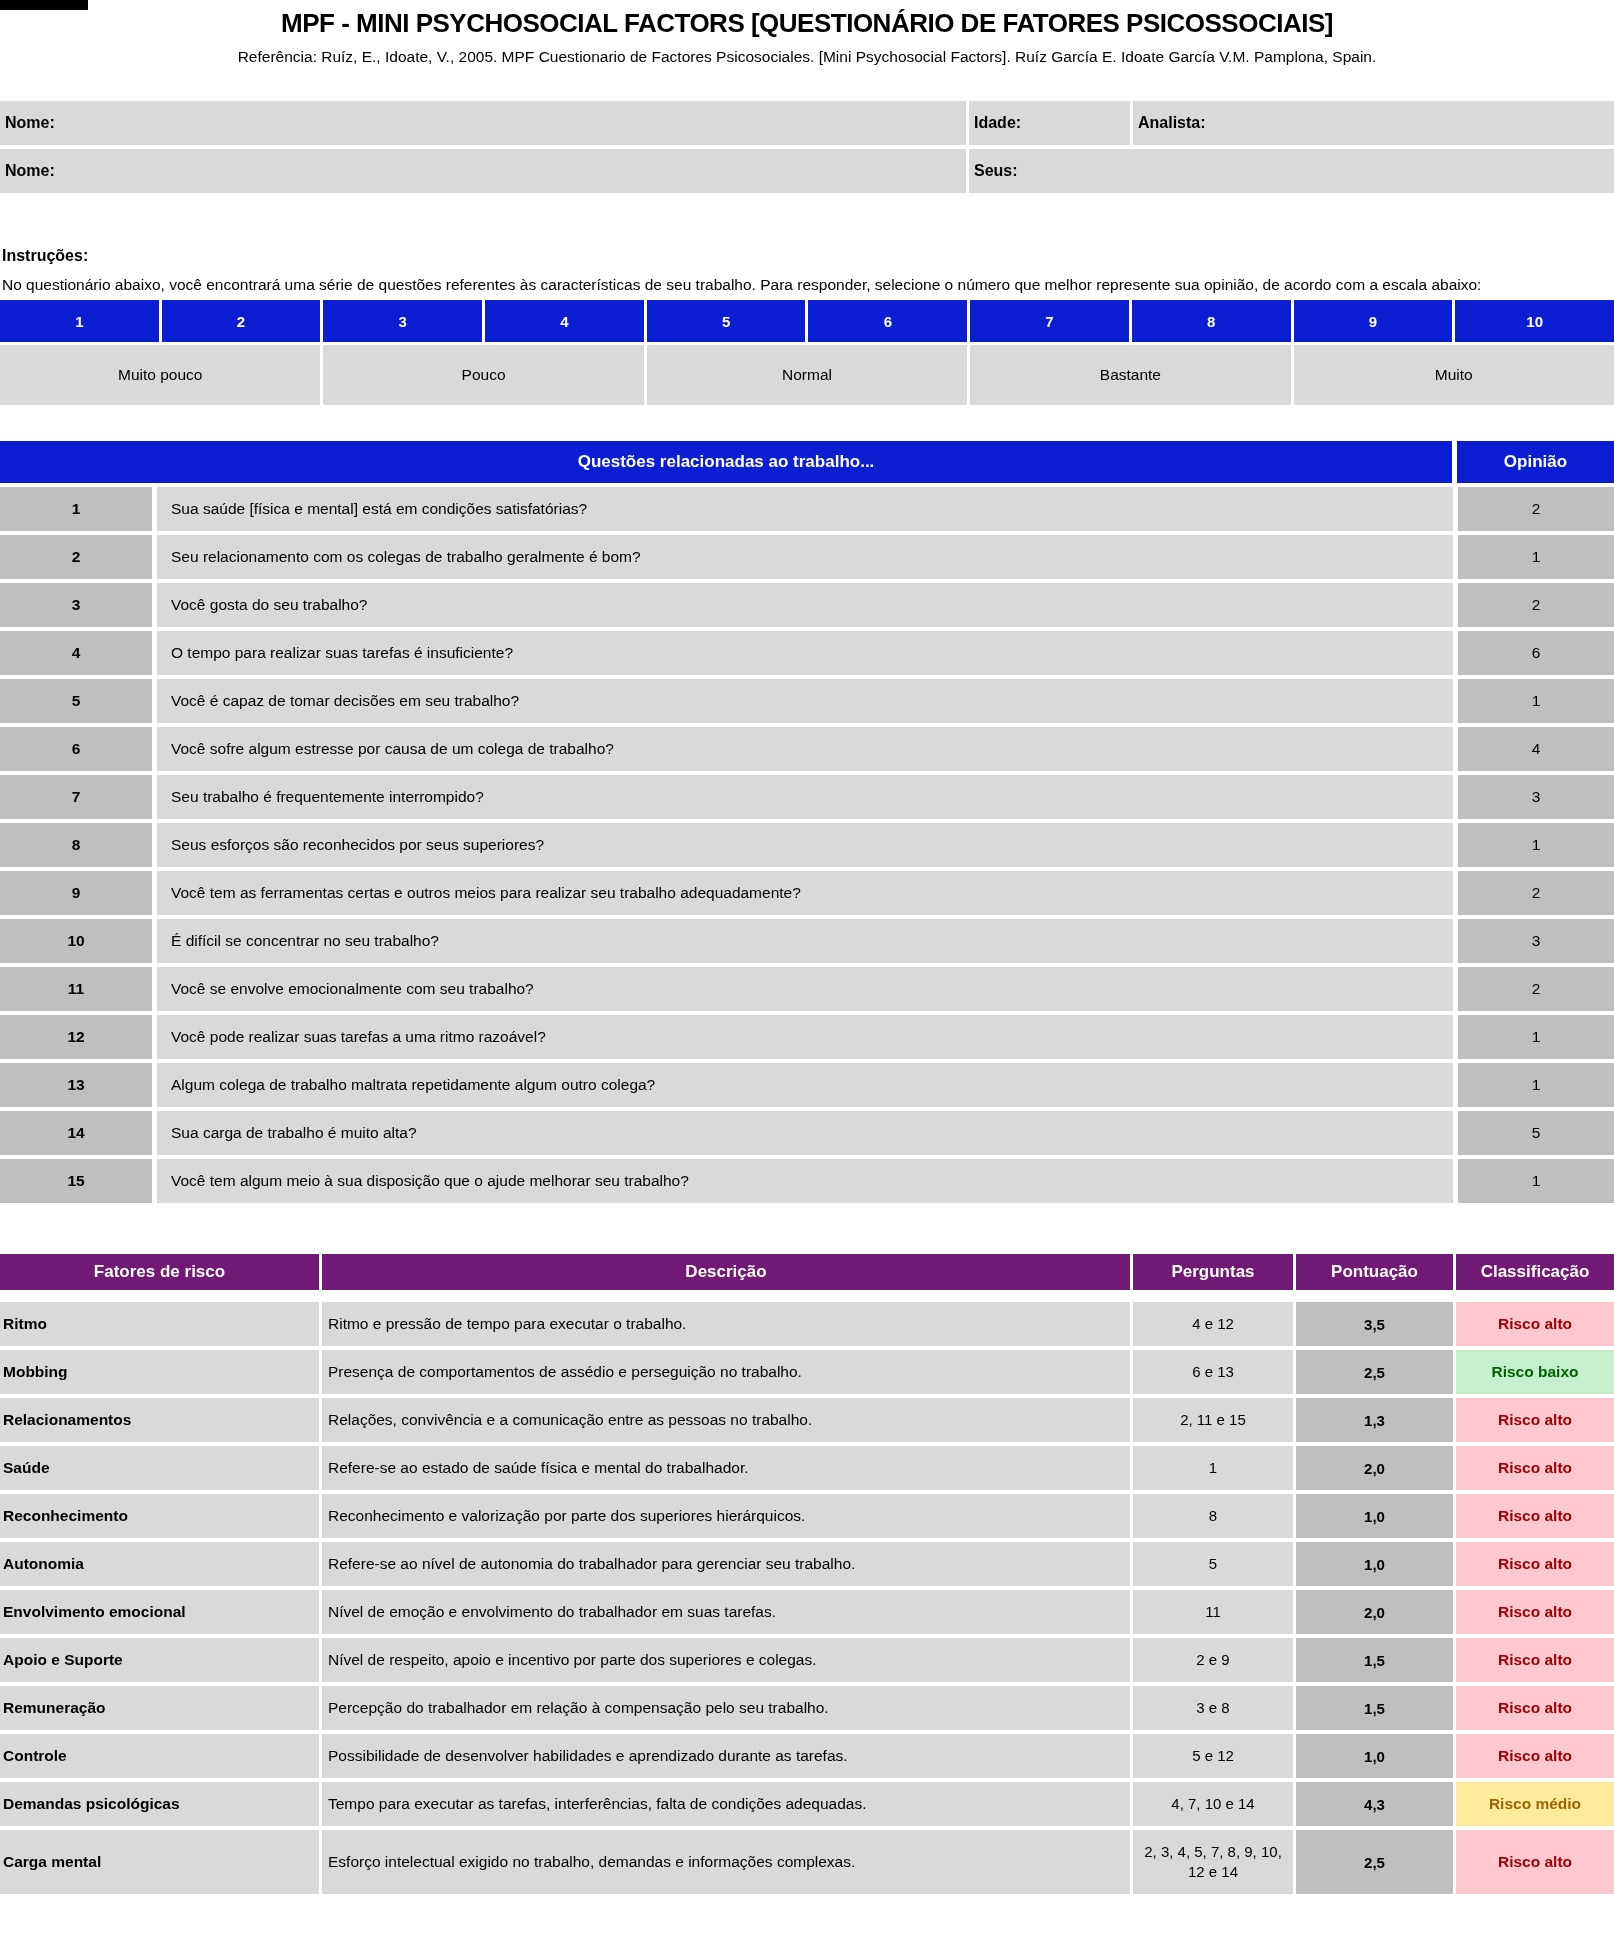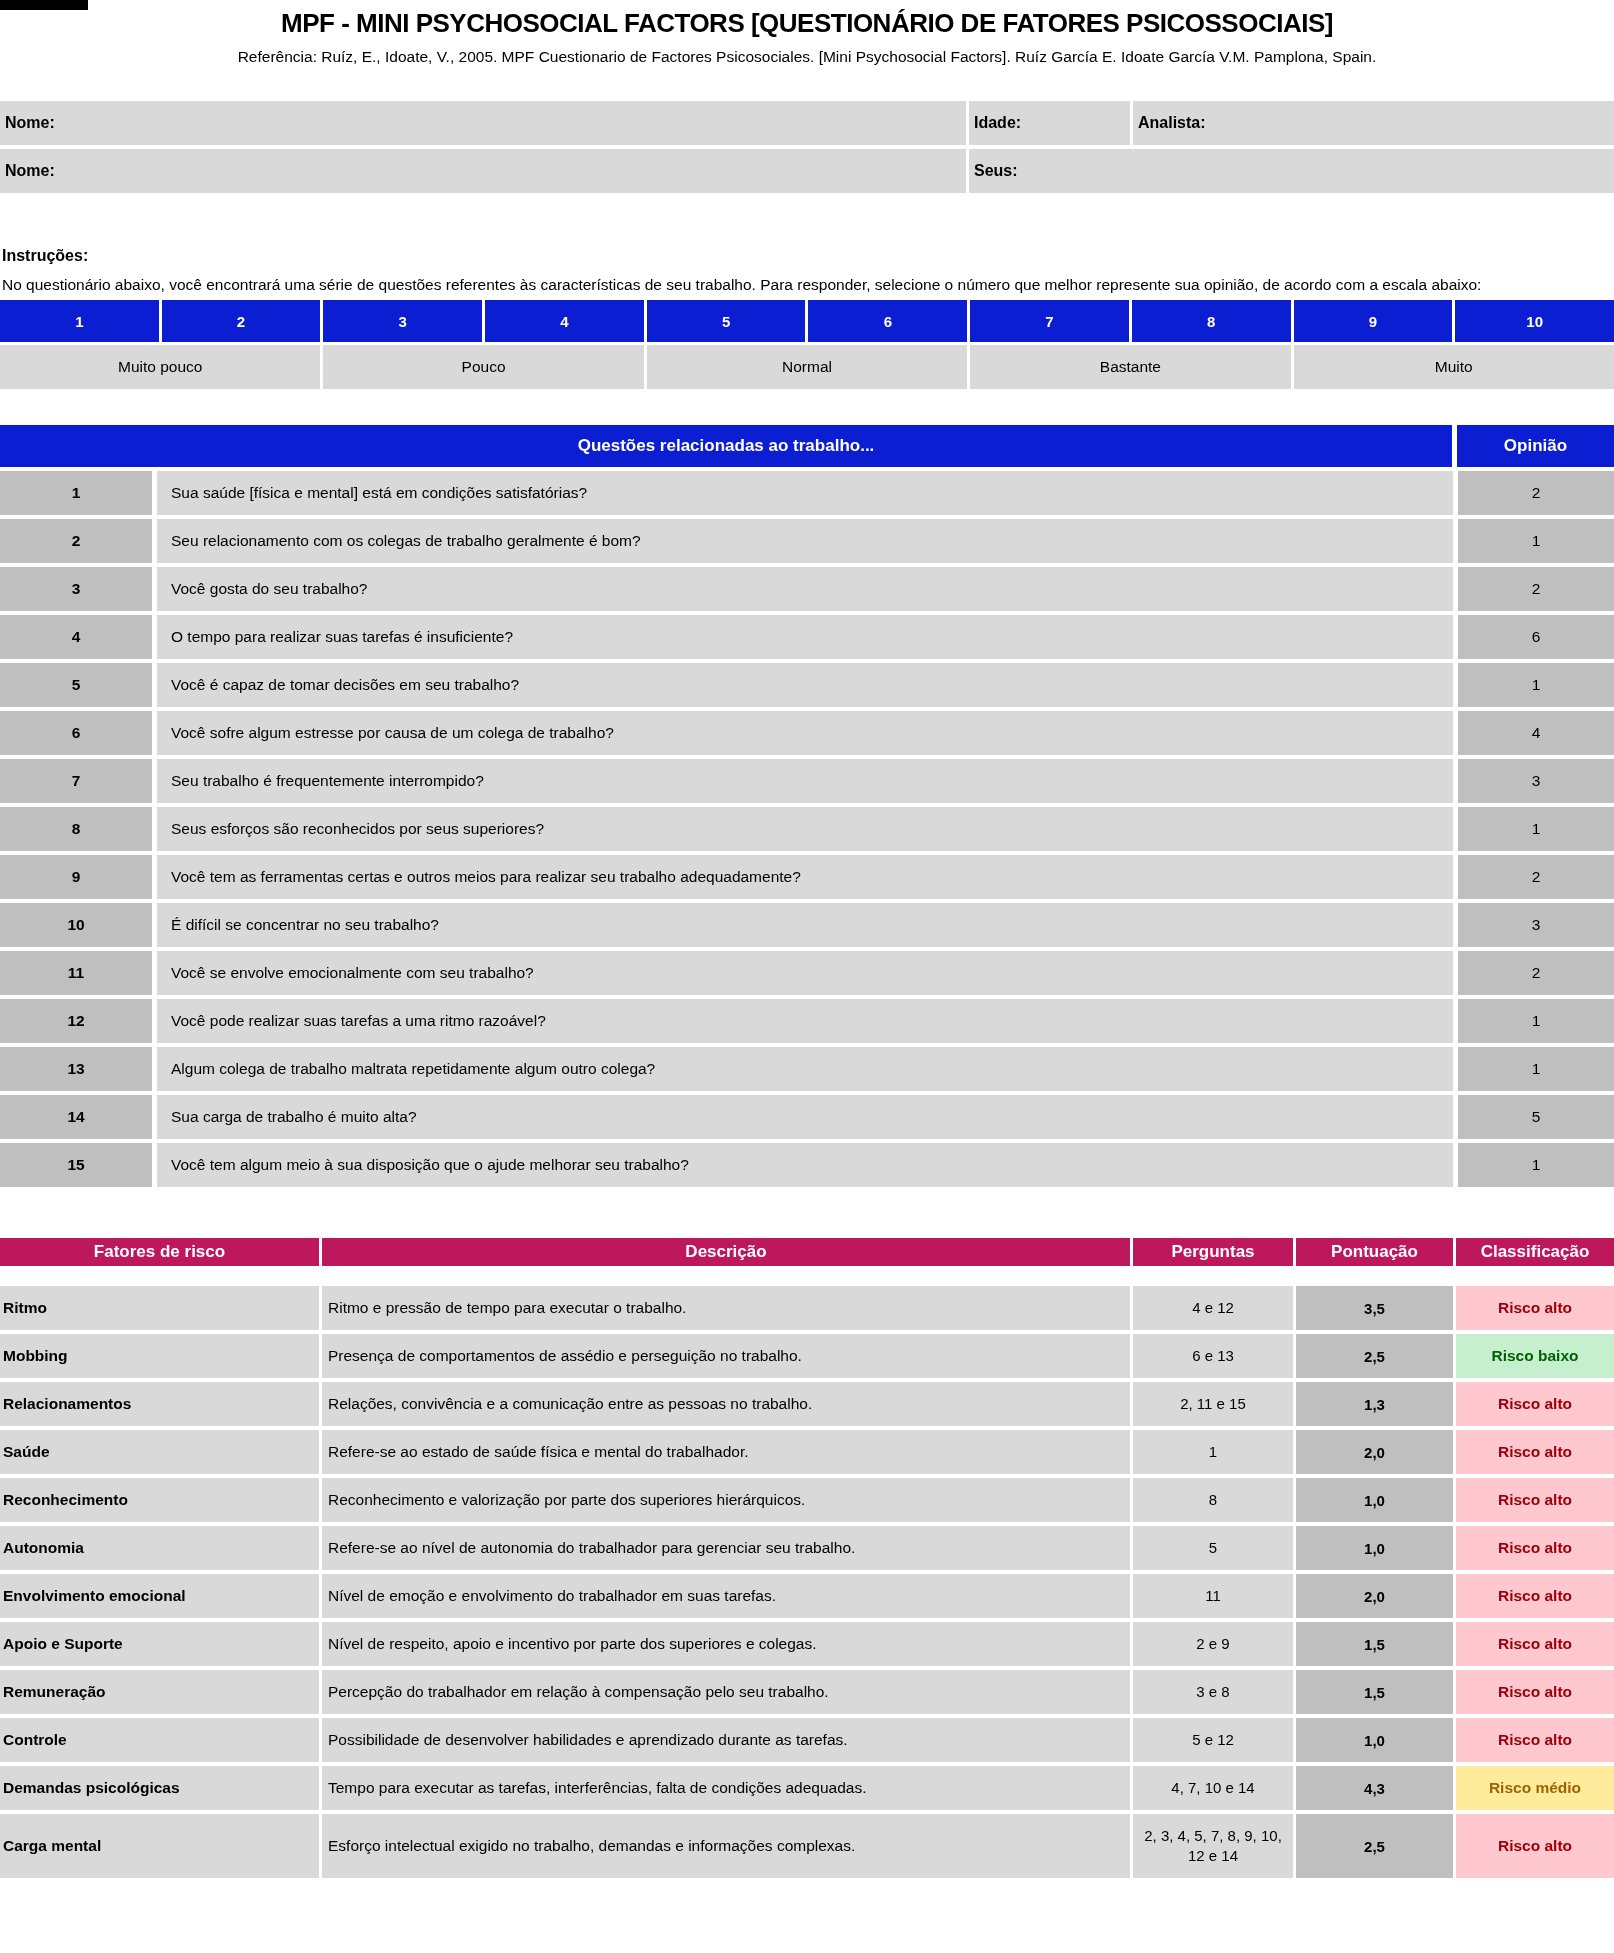--- a/index.html
+++ b/index.html
@@ -52,41 +52,41 @@
 
   .scale { margin-top: 2px; }
   .scale-numbers { display: grid; grid-template-columns: repeat(10, 1fr); gap: 3px; }
   .scale-num-cell {
     background: #0B1ED2; color: #fff; font-weight: bold; font-size: 15px;
     height: 42px; display: flex; align-items: center; justify-content: center;
   }
   .scale-labels { display: grid; grid-template-columns: repeat(5, 1fr); gap: 3px; margin-top: 3px; }
   .scale-label-cell {
     background: #D9D9D9; font-size: 15.5px;
-    height: 44px; display: flex; align-items: center; justify-content: center;
+    height: 60px; display: flex; align-items: center; justify-content: center;
   }
 
   .q-table { margin-top: 36px; display: flex; flex-direction: column; gap: 4px; }
   .q-header { display: grid; grid-template-columns: 1452px 1fr; gap: 5px; }
   .q-header-cell {
     background: #0B1ED2; color: #fff; font-weight: bold; font-size: 17px;
     height: 42px; display: flex; align-items: center; justify-content: center;
   }
   .q-row { display: grid; grid-template-columns: 152px 1fr 156px; gap: 5px; height: 44px; }
   .cell { display: flex; align-items: center; }
   .q-num   { background: #BFBFBF; font-weight: bold; font-size: 15.5px; justify-content: center; }
   .q-text  { background: #D9D9D9; font-size: 15.5px; padding-left: 14px; }
   .q-opinion { background: #BFBFBF; font-size: 15.5px; justify-content: center; cursor: pointer; }
 
   .risk-table { margin-top: 51px; display: flex; flex-direction: column; gap: 4px; }
   .risk-row { display: grid; grid-template-columns: 319px 1fr 160px 157px 158px; gap: 3px; min-height: 44px; }
   .risk-table .risk-row:last-child { min-height: 64px; }
   .risk-header .hcell {
-    background: #be185d; color: #fff; font-weight: bold; font-size: 17px;
-    display: flex; align-items: center; justify-content: center; height: 28px;
+    background: #701a75; color: #fff; font-weight: bold; font-size: 17px;
+    display: flex; align-items: center; justify-content: center; height: 36px;
   }
   .rf-name  { background: #D9D9D9; font-weight: bold; font-size: 15.5px; padding-left: 3px; }
   .rf-desc  { background: #D9D9D9; font-size: 15.5px; padding-left: 6px; }
   .rf-q     { background: #D9D9D9; font-size: 15px; line-height: 20px; justify-content: center; text-align: center; padding: 12px 8px; }
   .rf-score { background: #BFBFBF; font-weight: bold; font-size: 15px; justify-content: center; }
   .rf-class { font-weight: bold; font-size: 15.5px; justify-content: center; }
   .risk-high   { background: #FFC7CE; color: #9C0006; }
   .risk-low    { background: #C6EFCE; color: #006100; }
   .risk-medium { background: #FFEB9C; color: #9C6500; }
 </style>

